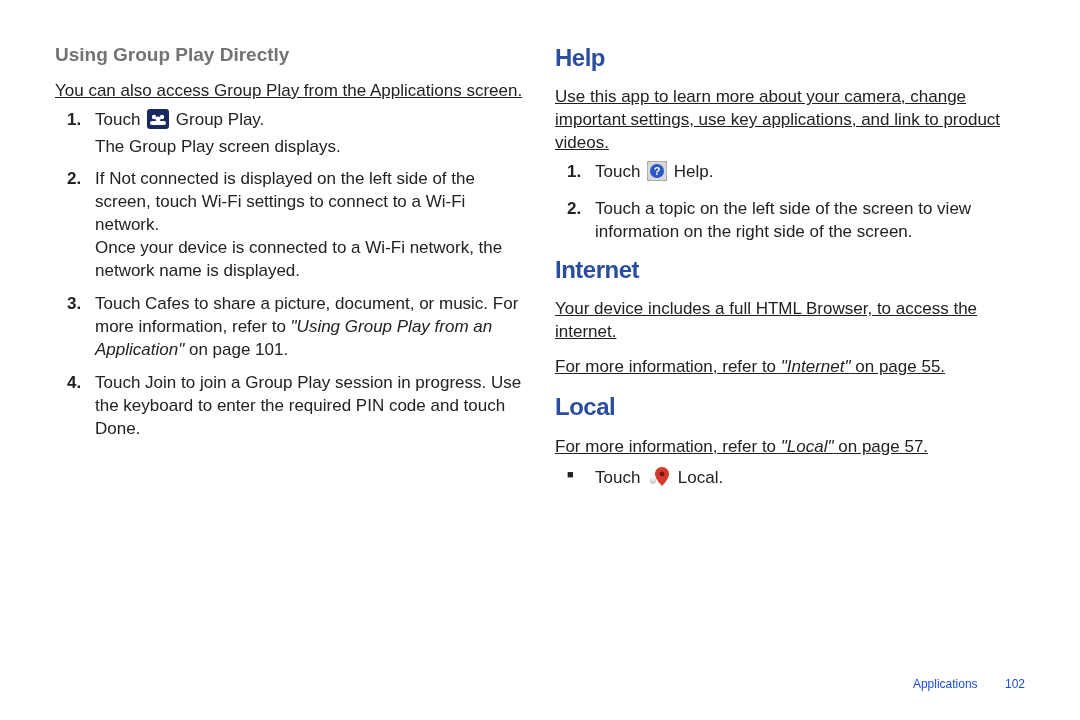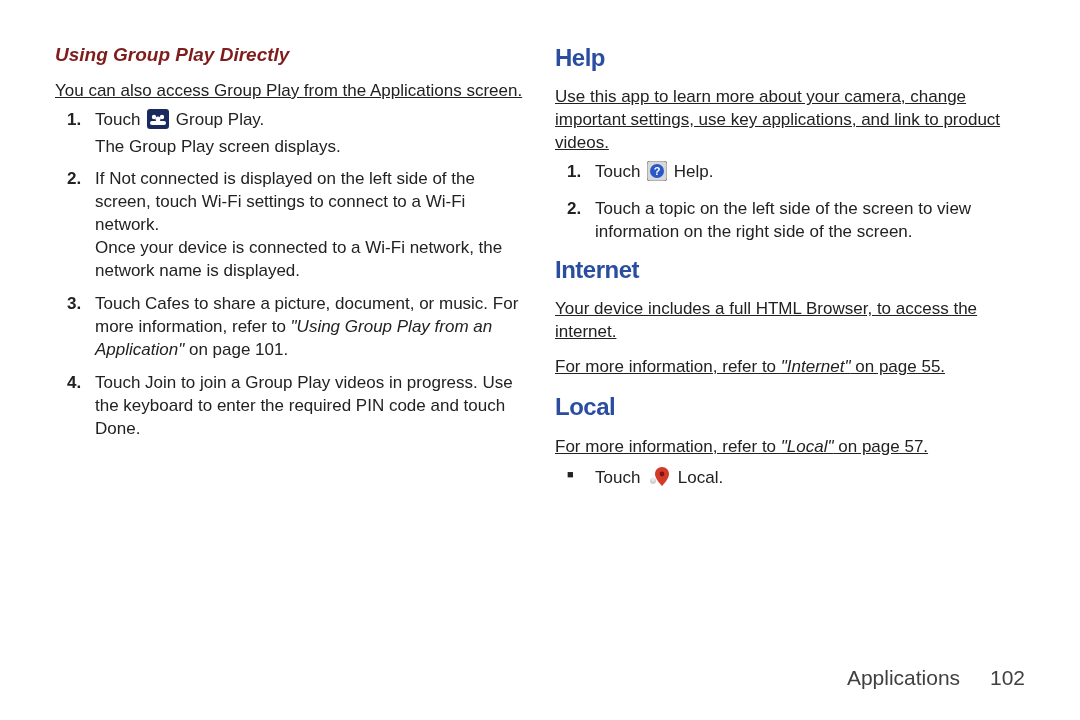--- a/index.html
+++ b/index.html
@@ -18,22 +18,21 @@
     padding: 42px 55px 30px 55px;
     position: relative;
     display: flex;
     gap: 30px;
   }
   .col {
     flex: 1;
   }
   .subheading {
     font-weight: bold;
-    font-style: italic;
-    color: #7f1d1d;
+    color: #737373;
     font-size: 19px;
     margin: 0 0 6px 0;
   }
   .heading {
     font-family: Arial, Helvetica, sans-serif;
     font-weight: 900;
     color: #2a4da0;
     font-size: 24px;
     margin: 0 0 4px 0;
     letter-spacing: -0.5px;
@@ -80,22 +79,22 @@
   }
   .icon {
     display: inline-block;
     vertical-align: -4px;
     margin: 0 2px;
   }
   .footer {
     position: absolute;
     bottom: 28px;
     right: 55px;
-    font-size: 21px;
-    color: #404040;
+    font-size: 12px;
+    color: #1d4ed8;
   }
   .footer .pnum { margin-left: 24px; }
 </style>
 </head>
 <body>
 
 <div class="page">
 
   <div class="col">
     <p class="subheading">Using Group Play Directly</p>
@@ -121,21 +120,21 @@
       <li>
         <span>If </span><span class="bold">Not connected</span><span> is displayed on the left side of the screen, touch </span><span class="bold">Wi-Fi settings</span><span> to connect to a Wi-Fi network.</span>
         <div class="sub">Once your device is connected to a Wi-Fi network, the network name is displayed.</div>
       </li>
 
       <li>
         <span>Touch </span><span class="bold">Cafes</span><span> to share a picture, document, or music. For more information, refer to </span><span class="italic">"Using Group Play from an Application"</span><span> on page 101.</span>
       </li>
 
       <li>
-        <span>Touch </span><span class="bold">Join</span><span> to join a Group Play videos in progress. Use the keyboard to enter the required PIN code and touch </span><span class="bold">Done</span><span>.</span>
+        <span>Touch </span><span class="bold">Join</span><span> to join a Group Play session in progress. Use the keyboard to enter the required PIN code and touch </span><span class="bold">Done</span><span>.</span>
       </li>
 
     </ol>
   </div>
 
   <div class="col">
 
     <p class="heading">Help</p>
     <p class="para">Use this app to learn more about your camera, change important settings, use key applications, and link to product videos.</p>
     <ol class="steps">

